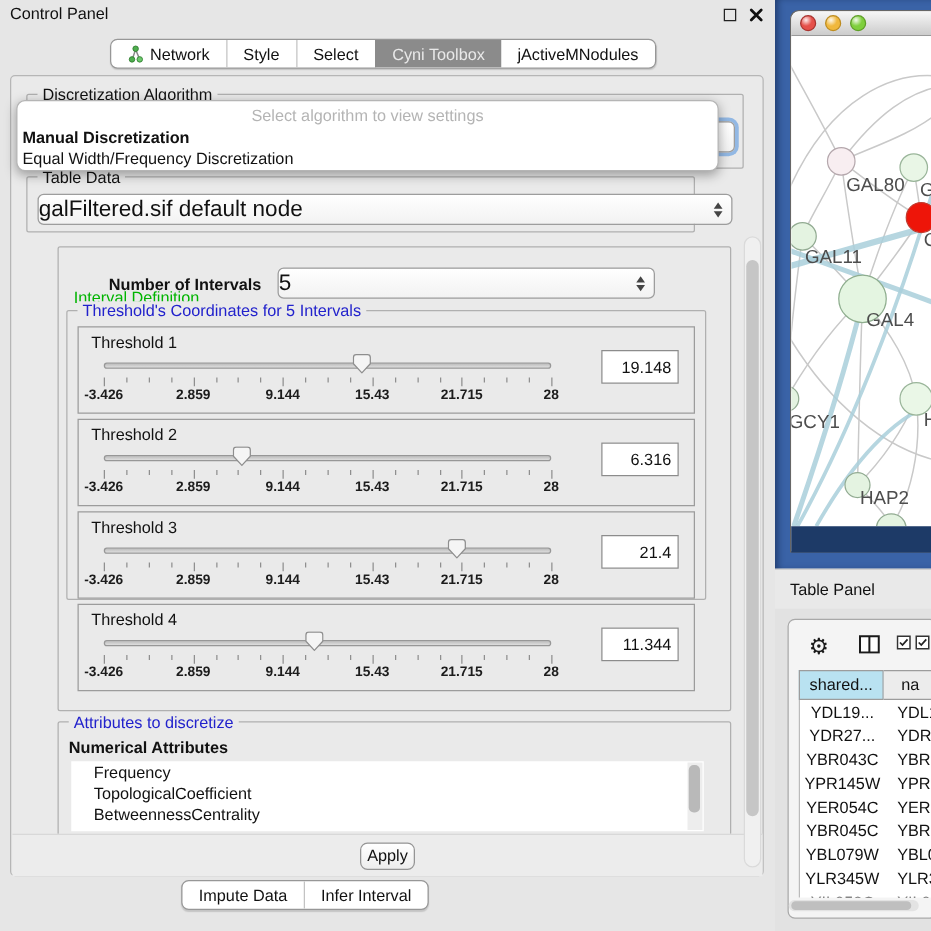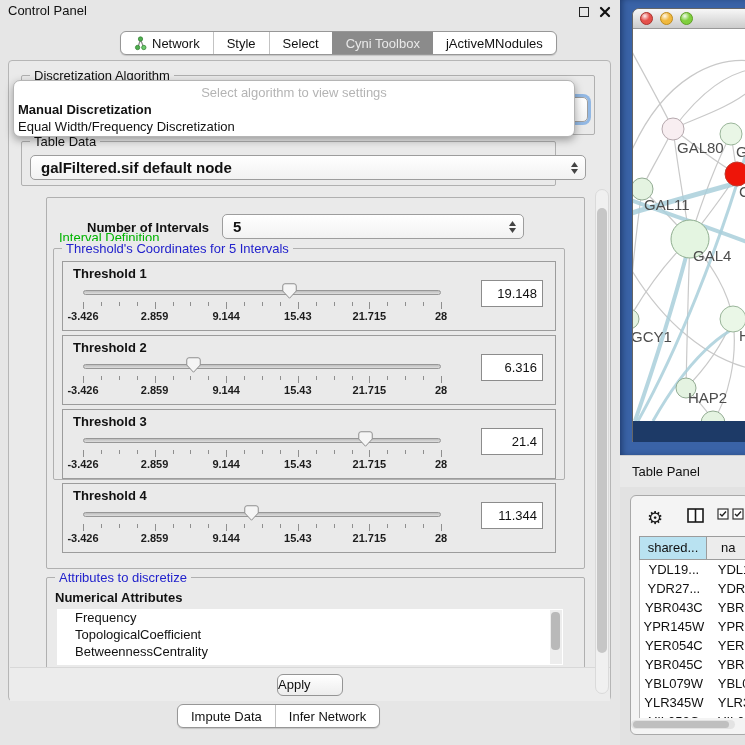--- a/index.html
+++ b/index.html
@@ -9,21 +9,21 @@
 
   
   #control-panel{position:absolute;left:0;top:0;width:620px;height:745px;background:#e6e6e6;}
   .titlebar{position:absolute;left:0;top:0;width:100%;height:22px;font-size:13px;color:#111;
     line-height:22px;padding-left:8px;}
   .float-btn{position:absolute;left:579px;top:7px;width:10px;height:10px;border:1.5px solid #222;background:transparent;}
   .close-btn{position:absolute;left:599px;top:6px;width:12px;height:12px;}
 
   
   .seg{position:absolute;display:flex;height:24px;border:1px solid #979797;border-radius:6px;
-    background:#fff;overflow:hidden;box-shadow:0 1px 1px rgba(0,0,0,.15);margin-left:32px;}
+    background:#fff;overflow:hidden;box-shadow:0 1px 1px rgba(0,0,0,.15);}
   .seg .tab{display:flex;align-items:center;padding:0 13px;font-size:13px;color:#111;
     border-left:1px solid #c3c3c3;white-space:nowrap;}
   .seg .tab:first-child{border-left:none;}
   .seg .tab.selected{background:var(--tab-selected-bg);color:#e9e9e9;border-left-color:var(--tab-selected-bg);}
   .seg .tab.selected + .tab{border-left:none;}
   #top-tabs{left:88px;top:31px;}
   #bottom-tabs{left:145px;top:704px;}
   .net-icon{margin-right:5px;}
 
   .main-panel{position:absolute;left:8px;top:60px;width:603px;height:641px;background:#eaeaea;
@@ -31,36 +31,36 @@
 
   
   .group{position:absolute;border:1px solid #b0b0b0;border-radius:2px;}
   .group > .legend{position:absolute;top:-8px;left:8px;background:#eaeaea;padding:0 4px;
     font-size:13px;color:#111;white-space:nowrap;}
   .legend.green{color:var(--title-green);margin-top:40px;}
   .legend.blue{color:var(--title-blue);}
 
   
   .combo{position:absolute;height:25px;background:linear-gradient(#ffffff,#f2f2f2);
-    border:1px solid #9d9d9d;border-radius:5px;font-size:15px;line-height:23px;
-    padding-left:10px;color:#111;white-space:nowrap;overflow:hidden;font-weight:bold;}
+    border:1px solid #9d9d9d;border-radius:5px;font-size:18px;line-height:23px;
+    color:#111;white-space:nowrap;overflow:hidden;}
   .combo .stepper{position:absolute;right:6px;top:5px;}
   .combo.focus-ring{box-shadow:0 0 0 3px rgba(86,150,224,.6);}
 
   
   .popup{position:absolute;left:4px;top:19px;width:562px;height:57px;background:#fff;
     border:1px solid #b5b5b5;border-radius:7px;box-shadow:0 3px 9px rgba(0,0,0,.35);z-index:5;
     padding-top:3px;}
   .popup .ph{text-align:center;font-size:13px;color:#b4b4b4;height:17px;line-height:17px;}
   .popup .opt{font-size:13px;color:#111;height:17px;line-height:17px;padding-left:4px;}
   .popup .opt.bold{font-weight:bold;}
 
   
   .thr-panel{position:absolute;left:8px;width:494px;height:70px;background:#eaeaea;border:1px solid #9c9c9c;}
-  .thr-label{position:absolute;left:10px;top:4px;font-size:13px;font-weight:bold;color:#111;}
+  .thr-label{position:absolute;left:10px;top:4px;font-size:13px;font-weight:normal;color:#111;}
   .thr-track{position:absolute;left:20px;top:28px;width:358px;height:5px;border:1px solid #979797;
     border-radius:3px;background:linear-gradient(#bdbdbd,#dedede);}
   .thr-thumb{position:absolute;top:21px;}
   .thr-ticks{position:absolute;left:0;top:40px;height:8px;width:100%;}
   .tick{position:absolute;top:0;width:1px;height:4px;background:#8f8f8f;}
   .tick.major{height:7px;}
   .thr-scale{position:absolute;left:0;top:48px;height:13px;width:100%;}
   .slabel{position:absolute;transform:translateX(-50%);font-size:11px;font-weight:bold;color:#1c1c1c;}
   .thr-value{position:absolute;right:12px;top:18px;width:62px;height:27px;background:#fff;
     border:1px solid #8c8c8c;font-size:13px;line-height:25px;text-align:right;padding-right:5px;color:#111;}
@@ -72,23 +72,23 @@
   .list-scroll{position:absolute;right:1px;top:1px;width:12px;height:54px;background:#ededed;}
   .list-scroll .thumb{position:absolute;left:1px;top:2px;width:9px;height:38px;background:#b9b9b9;border-radius:4px;}
 
   
   .attr-title{position:absolute;left:8px;top:12px;font-size:13px;font-weight:bold;color:#111;}
   .attr-list{position:absolute;left:10px;top:31px;width:506px;height:56px;background:#fff;overflow:hidden;}
   .attr-item{font-size:13px;height:17px;line-height:17px;padding-left:18px;color:#111;white-space:nowrap;}
 
   .apply-bar{position:absolute;left:1px;top:606px;width:600px;height:34px;background:#ececec;
     border-top:1px solid #d8d8d8;}
-  .apply-btn{position:absolute;left:50%;transform:translateX(-50%);top:6px;width:66px;height:22px;
+  .apply-btn{position:absolute;left:50%;transform:translateX(-50%);top:6px;width:44px;height:22px;
     background:linear-gradient(#fff,#ededed);border:1px solid #959595;border-radius:6px;
-    font-size:13px;line-height:20px;color:#111;}
+    font-size:13px;text-align:center;line-height:20px;color:#111;}
 
   
   #right-side{position:absolute;left:620px;top:0;width:125px;height:745px;background:#e6e6e6;}
   .desktop{position:absolute;left:0;top:0;width:125px;height:455px;background:var(--desktop-blue);
     box-shadow:inset 4px 0 6px -2px rgba(10,25,60,.55);}
   .net-window{position:absolute;left:12px;top:8px;width:120px;height:434px;border:1px solid #666;
     border-radius:7px 0 0 0;background:#fff;}
   .net-titlebar{position:absolute;left:0;top:0;width:100%;height:20px;border-radius:7px 0 0 0;
     background:linear-gradient(#f7f7f7,#cccccc);border-bottom:1px solid #999;}
   .light{position:absolute;top:3px;width:13px;height:13px;border-radius:50%;}
@@ -376,21 +376,21 @@
     <div class="vscroll">
         <div class="thumb"></div>
       </div>
   </div>
 
   <div class="seg" id="bottom-tabs">
     <div class="tab">
         <span>Impute Data</span>
       </div>
     <div class="tab">
-        <span>Infer Network</span>
+        <span>Infer Interval</span>
       </div>
   </div>
 </div>
 
 <div id="right-side">
   <div class="desktop">
     <div class="net-window">
       <div class="net-titlebar">
         <div class="light red"></div>
         <div class="light yellow"></div>

